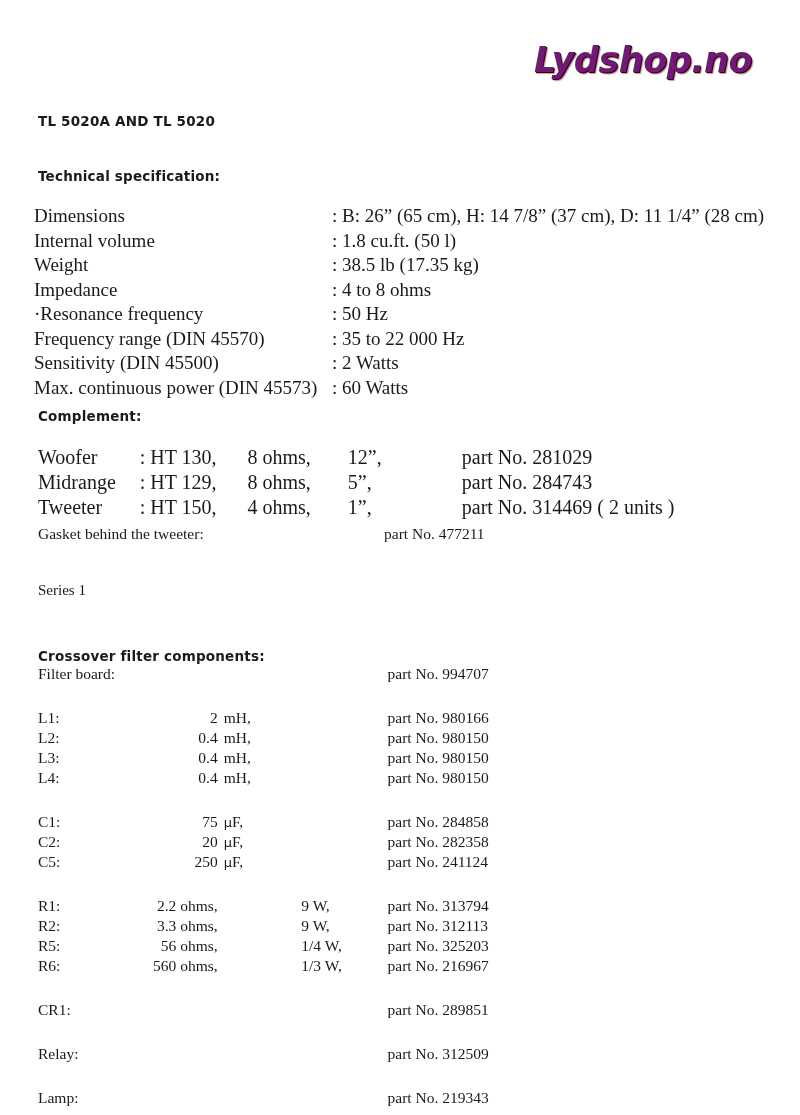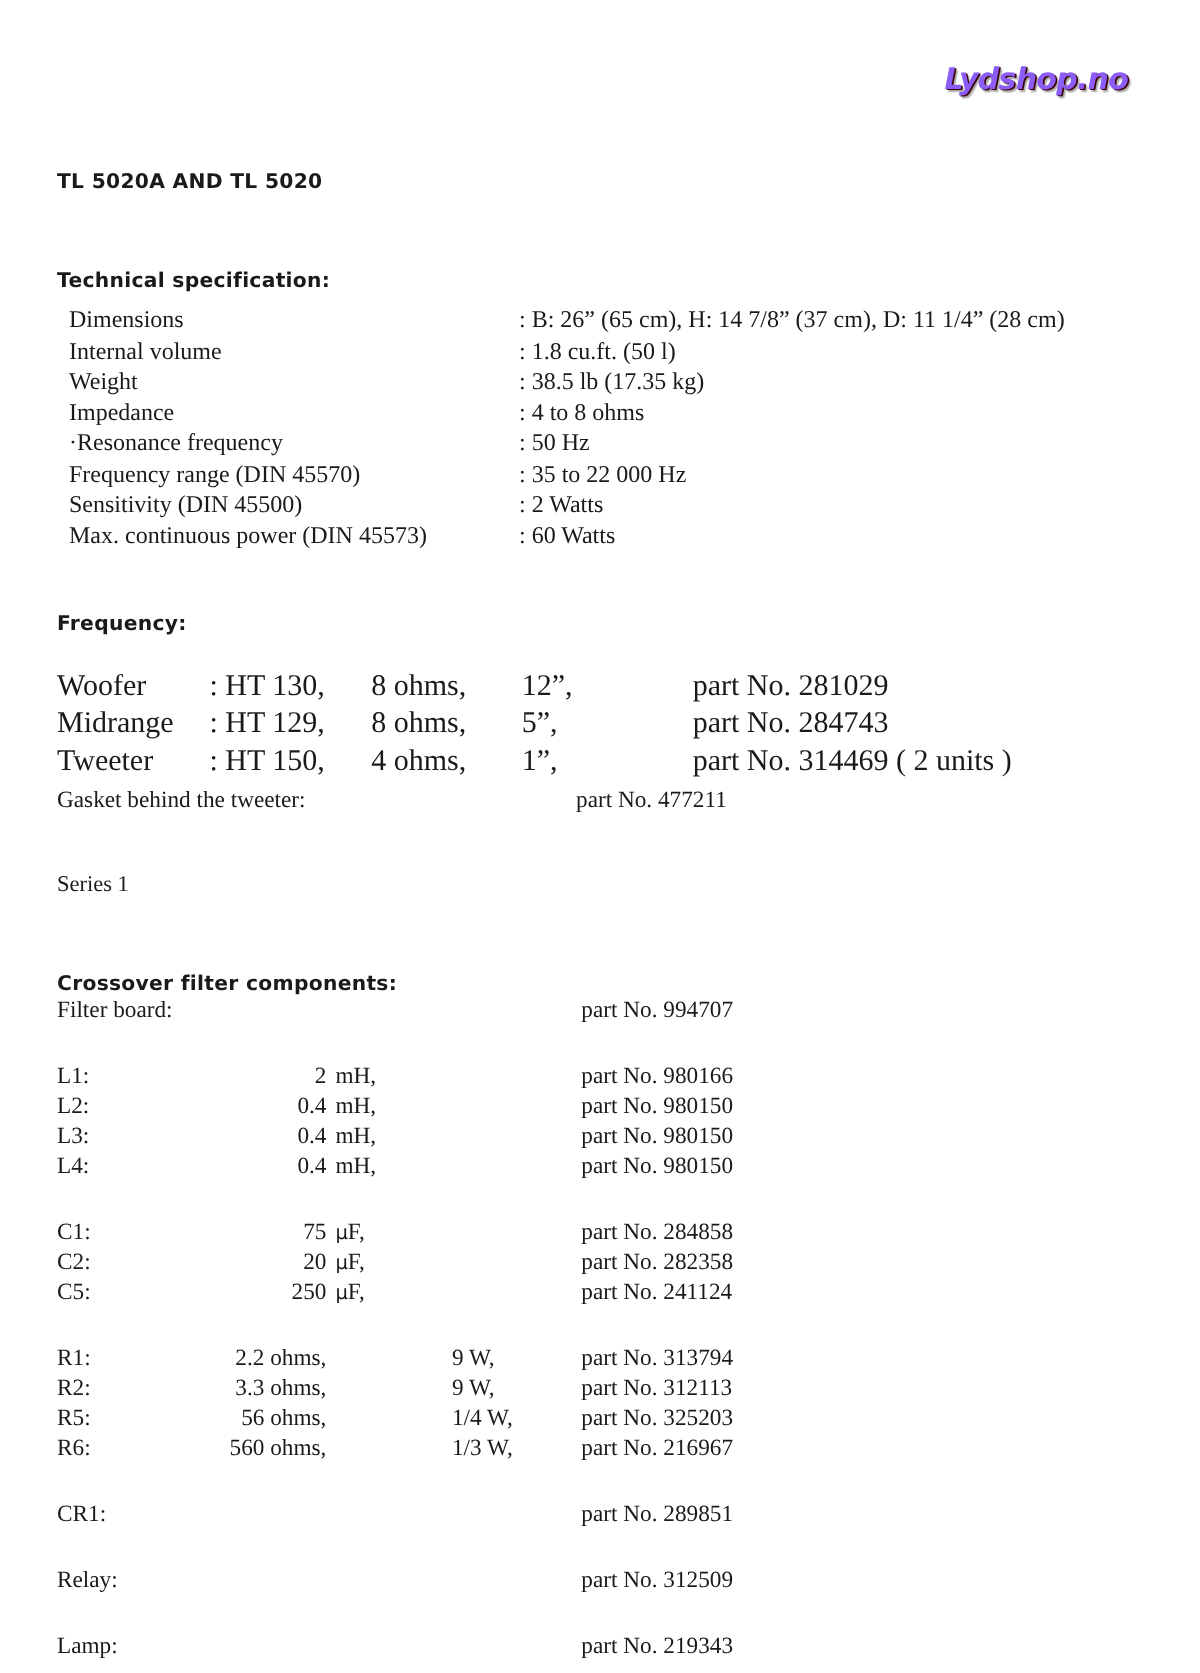--- a/index.html
+++ b/index.html
@@ -21,22 +21,22 @@
     padding: 0;
   }
   
   .logo {
     position: absolute;
     top: 40px;
     right: 48px;
     font-family: "DejaVu Sans", sans-serif;
     font-weight: bold;
     font-style: italic;
-    font-size: 20px;
-    color: #8b5cf6;
+    font-size: 35px;
+    color: #701a75;
     letter-spacing: -0.5px;
     text-shadow:
       1px 1px 0 #3a0000,
       2px 2px 1px rgba(0,0,0,0.35);
   }
   
   .doc-title {
     position: absolute;
     left: 38px;
     top: 113px;
@@ -44,39 +44,39 @@
     font-weight: bold;
     font-size: 13.5px;
     letter-spacing: 0.2px;
   }
   .sec-head {
     font-family: "DejaVu Sans", sans-serif;
     font-weight: bold;
     font-size: 13.5px;
     letter-spacing: 0.2px;
   }
-  .h-tech { position: absolute; left: 38px; top: 168px; margin-top: 11px; }
+  .h-tech { position: absolute; left: 38px; top: 168px; }
   .h-comp { position: absolute; left: 38px; top: 408px; }
   .h-cross { position: absolute; left: 38px; top: 648px; }
   .series {
     position: absolute;
     left: 38px;
     top: 582px;
     font-family: "Liberation Serif", serif;
     font-size: 15px;
   }
 
   
   .spec-table {
     position: absolute;
-    left: 46px;
+    left: 34px;
     top: 205px;
     width: 730px;
     border-collapse: collapse;
-    font-size: 16px;
+    font-size: 19px;
   }
   .spec-table td {
     padding: 0 0 2.5px 0;
     vertical-align: top;
     white-space: nowrap;
   }
   .spec-table td.label { width: 300px; }
   .spec-table td.value { width: 430px; }
 
   .comp-table {
@@ -170,21 +170,21 @@
           <td class="label">Sensitivity (DIN 45500)</td>
           <td class="value">: 2 Watts</td>
         </tr>
         <tr>
           <td class="label">Max. continuous power (DIN 45573)</td>
           <td class="value">: 60 Watts</td>
         </tr>
       </tbody>
   </table>
 
-  <div class="sec-head h-comp">Frequency:</div>
+  <div class="sec-head h-comp">Complement:</div>
 
   <table class="comp-table">
     <tbody id="comp-body">
         <tr>
           <td class="c1">Woofer</td>
           <td class="c2">: HT 130,</td>
           <td class="c3">8 ohms,</td>
           <td class="c4">12”,</td>
           <td class="c5">part No. 281029</td>
         </tr>

